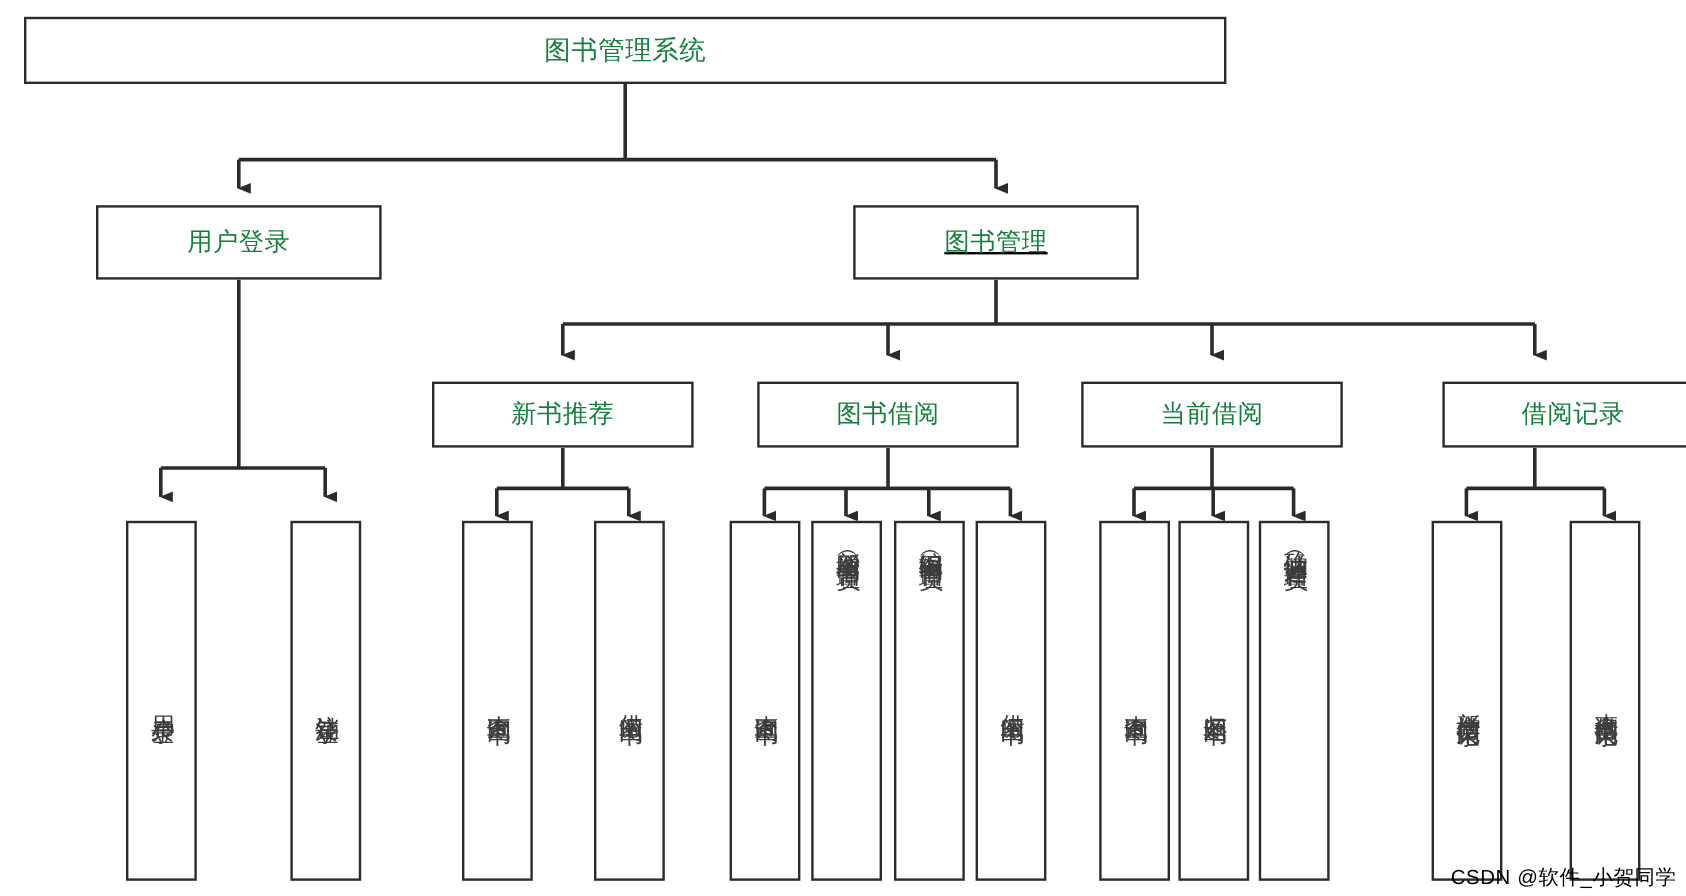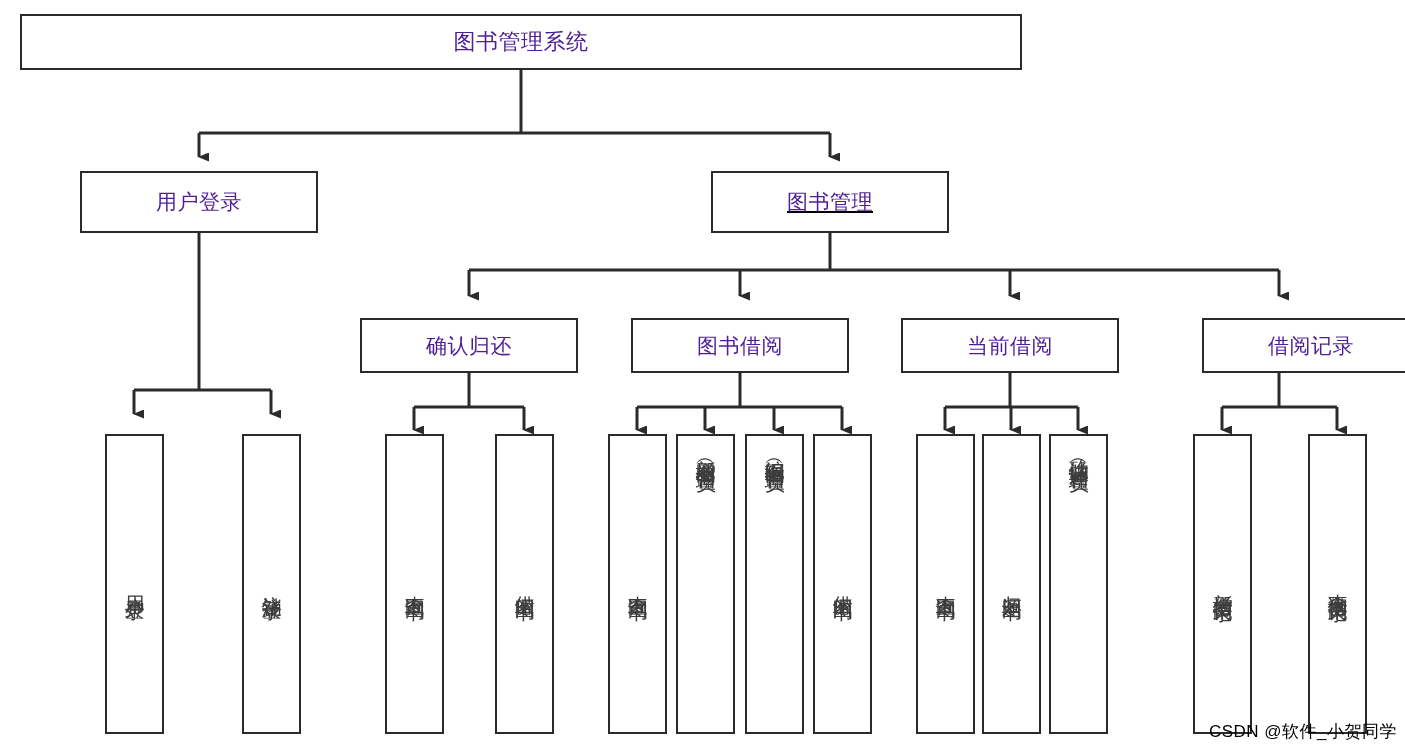--- a/index.html
+++ b/index.html
@@ -30,21 +30,21 @@
     position: absolute;
     box-sizing: border-box;
     background: #ffffff;
     border: 2px solid #2b2b2b;
     display: flex;
     align-items: center;
     justify-content: center;
     z-index: 2;
   }
   .node .label {
-    color: #4c1d95;
+    color: #15803d;
     font-size: 21px;
     line-height: 1.22;
     letter-spacing: 0.5px;
     white-space: nowrap;
     text-align: center;
   }
   .node.root .label { font-size: 22px; }
   .node.level2 .label { font-size: 21px; }
   .node.level3 .label { font-size: 21px; }
 
@@ -136,21 +136,21 @@
   </div>
 
   <div class="node level2" style="left:80px; top:171px; width:238px; height:62px;">
     <span class="label">用户登录</span>
   </div>
   <div class="node level2" style="left:711px; top:171px; width:238px; height:62px;text-decoration:underline;">
     <span class="label">图书管理</span>
   </div>
 
   <div class="node level3" style="left:360px; top:318px; width:218px; height:55px;">
-    <span class="label">确认归还</span>
+    <span class="label">新书推荐</span>
   </div>
   <div class="node level3" style="left:631px; top:318px; width:218px; height:55px;">
     <span class="label">图书借阅</span>
   </div>
   <div class="node level3" style="left:901px; top:318px; width:218px; height:55px;">
     <span class="label">当前借阅</span>
   </div>
   <div class="node level3" style="left:1170px; top:318px; width:218px; height:55px;margin-left:32px;">
     <span class="label">借阅记录</span>
   </div>

